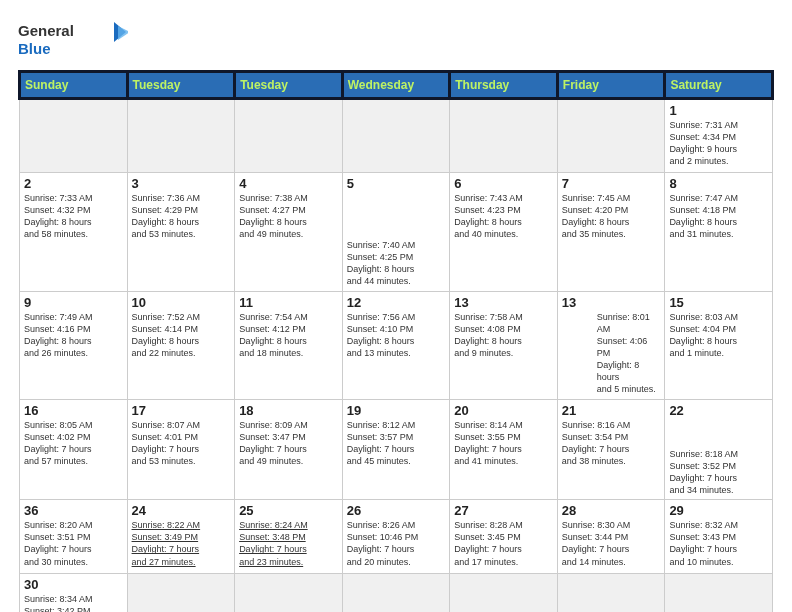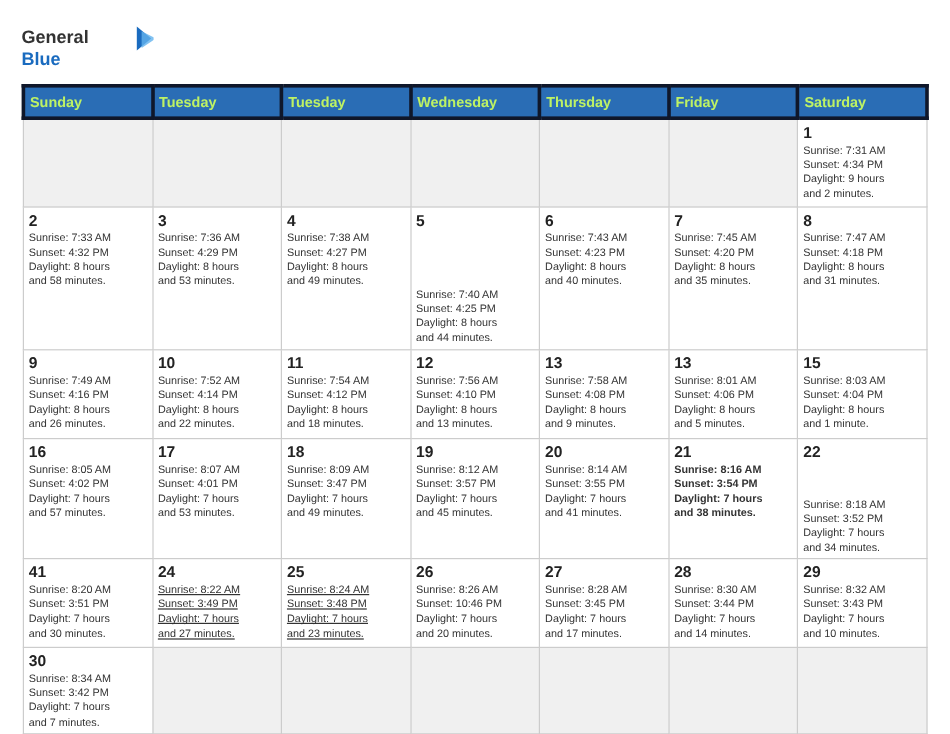--- a/index.html
+++ b/index.html
@@ -210,21 +210,21 @@
           </td>
           <td>
             <span class="day-num">13</span>
             <div class="day-info" style="white-space: pre-line;">Sunrise: 7:58 AM
 Sunset: 4:08 PM
 Daylight: 8 hours
 and 9 minutes.</div>
           </td>
           <td>
             <span class="day-num">13</span>
-            <div class="day-info" style="white-space: pre-line;">Sunrise: 8:01 AM
+            <div class="day-info" style="white-space: pre-line; margin-left: 35px;">Sunrise: 8:01 AM
 Sunset: 4:06 PM
 Daylight: 8 hours
 and 5 minutes.</div>
           </td>
           <td>
             <span class="day-num">15</span>
             <div class="day-info" style="white-space: pre-line;">Sunrise: 8:03 AM
 Sunset: 4:04 PM
 Daylight: 8 hours
 and 1 minute.</div>
@@ -261,36 +261,36 @@
           </td>
           <td>
             <span class="day-num">20</span>
             <div class="day-info" style="white-space: pre-line;">Sunrise: 8:14 AM
 Sunset: 3:55 PM
 Daylight: 7 hours
 and 41 minutes.</div>
           </td>
           <td>
             <span class="day-num">21</span>
-            <div class="day-info" style="white-space: pre-line; font-weight: bold;">Sunrise: 8:16 AM
+            <div class="day-info" style="white-space: pre-line;">Sunrise: 8:16 AM
 Sunset: 3:54 PM
 Daylight: 7 hours
 and 38 minutes.</div>
           </td>
           <td>
             <span class="day-num">22</span>
             <div class="day-info" style="white-space: pre-line; margin-top: 30px;">Sunrise: 8:18 AM
 Sunset: 3:52 PM
 Daylight: 7 hours
 and 34 minutes.</div>
           </td>
         </tr>
         <tr>
           <td>
-            <span class="day-num">41</span>
+            <span class="day-num">36</span>
             <div class="day-info" style="white-space: pre-line;">Sunrise: 8:20 AM
 Sunset: 3:51 PM
 Daylight: 7 hours
 and 30 minutes.</div>
           </td>
           <td>
             <span class="day-num">24</span>
             <div class="day-info" style="white-space: pre-line; text-decoration: underline;">Sunrise: 8:22 AM
 Sunset: 3:49 PM
 Daylight: 7 hours

